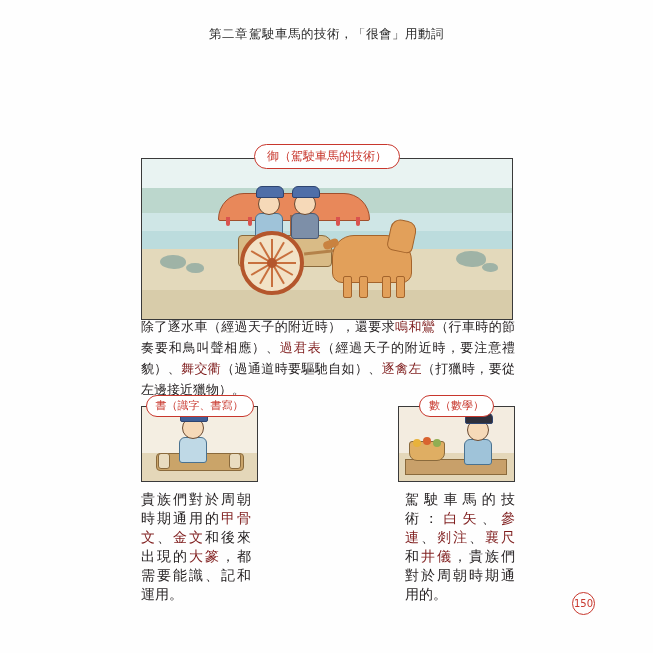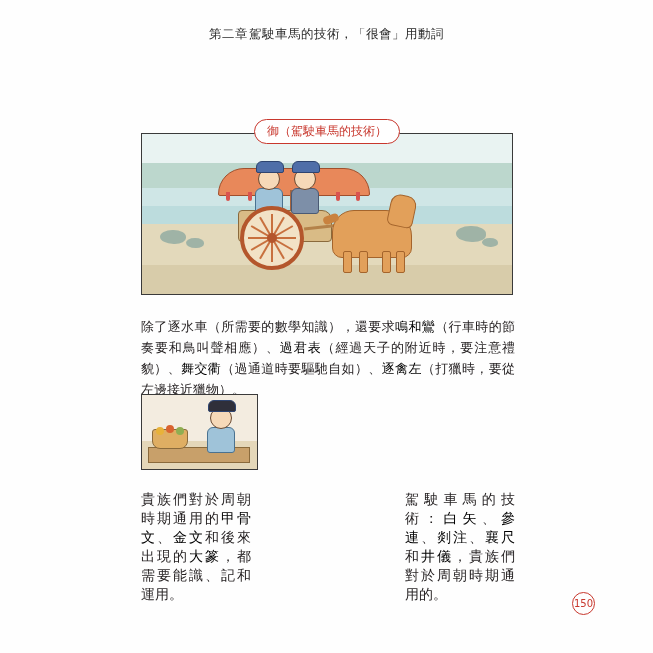--- a/index.html
+++ b/index.html
@@ -33,21 +33,21 @@
     color: #2a2a2a;
   }
   .header .chap {
     margin-right: 1px;
   }
 
   
   .main-fig {
     position: absolute;
     left: 141px;
-    top: 119px;
+    top: 144px;
     width: 372px;
   }
   .fig-label {
     display: inline-block;
     border: 1.4px solid #c8372d;
     border-radius: 13px;
     background: #ffffff;
     color: #c8372d;
     font-size: 12px;
     line-height: 1;
@@ -157,21 +157,21 @@
   .para {
     position: absolute;
     left: 141px;
     top: 316px;
     width: 374px;
     font-size: 13px;
     line-height: 21px;
     text-align: justify;
     color: #231f20;
   }
-  .hl { color: #000000; }
+  .hl { color: #7f1d1d; }
 
   
   .panels {
     position: absolute;
     left: 141px;
     top: 394px;
     width: 374px;
     display: flex;
     justify-content: space-between;
   }
@@ -325,26 +325,47 @@
           <div class="horse-tail"></div>
           <div class="horse-leg" style="left:10px;"></div>
           <div class="horse-leg" style="left:26px;"></div>
           <div class="horse-leg" style="right:20px;"></div>
           <div class="horse-leg" style="right:6px;"></div>
         </div>
       </div>
     </div>
   </div>
 
-  <div class="para"><span>除了逐水車（所需要的數學知識），還要求</span><span class="hl">鳴和鸞</span><span>（行車時的節奏要和鳥叫聲相應）、</span><span class="hl">過君表</span><span>（經過天子的附近時，要注意禮貌）、</span><span class="hl">舞交衢</span><span>（過通道時要驅馳自如）、</span><span class="hl">逐禽左</span><span>（打獵時，要從左邊接近獵物）。</span></div>
+  <div class="para"><span>除了逐水車（經過天子的附近時），還要求</span><span class="hl">鳴和鸞</span><span>（行車時的節奏要和鳥叫聲相應）、</span><span class="hl">過君表</span><span>（經過天子的附近時，要注意禮貌）、</span><span class="hl">舞交衢</span><span>（過通道時要驅馳自如）、</span><span class="hl">逐禽左</span><span>（打獵時，要從左邊接近獵物）。</span></div>
 
   <div class="panels">
 
-
     <div class="panel">
+      <div class="lbl-wrap">
+        <span class="fig-label">書（識字、書寫）</span>
+      </div>
+      <div class="picframe sub-pic">
+        <div class="s-bg-a"></div>
+        <div class="s-floor"></div>
+        <div class="desk"></div>
+        <div class="scroll-roll" style="left:16px;"></div>
+        <div class="scroll-roll" style="right:16px;"></div>
+        <div class="person" style="left:40px; top:10px;">
+          <div class="p-head">
+              <div class="p-hat" style="background:#3f5f97;"></div>
+            </div>
+          <div class="p-body" style="background:#bfd9e6;"></div>
+        </div>
+      </div>
+    </div>
+
+    <div class="panel">
+      <div class="lbl-wrap">
+        <span class="fig-label">數（數學）</span>
+      </div>
       <div class="picframe sub-pic">
         <div class="s-bg-b"></div>
         <div class="s-floor"></div>
         <div class="table2"></div>
         <div class="basket"></div>
         <div class="fruit" style="left:14px; bottom:34px; background:#e8b23a;"></div>
         <div class="fruit" style="left:24px; bottom:36px; background:#d9632f;"></div>
         <div class="fruit" style="left:34px; bottom:34px; background:#8fae52;"></div>
         <div class="person" style="right:22px; top:12px;">
           <div class="p-head">

